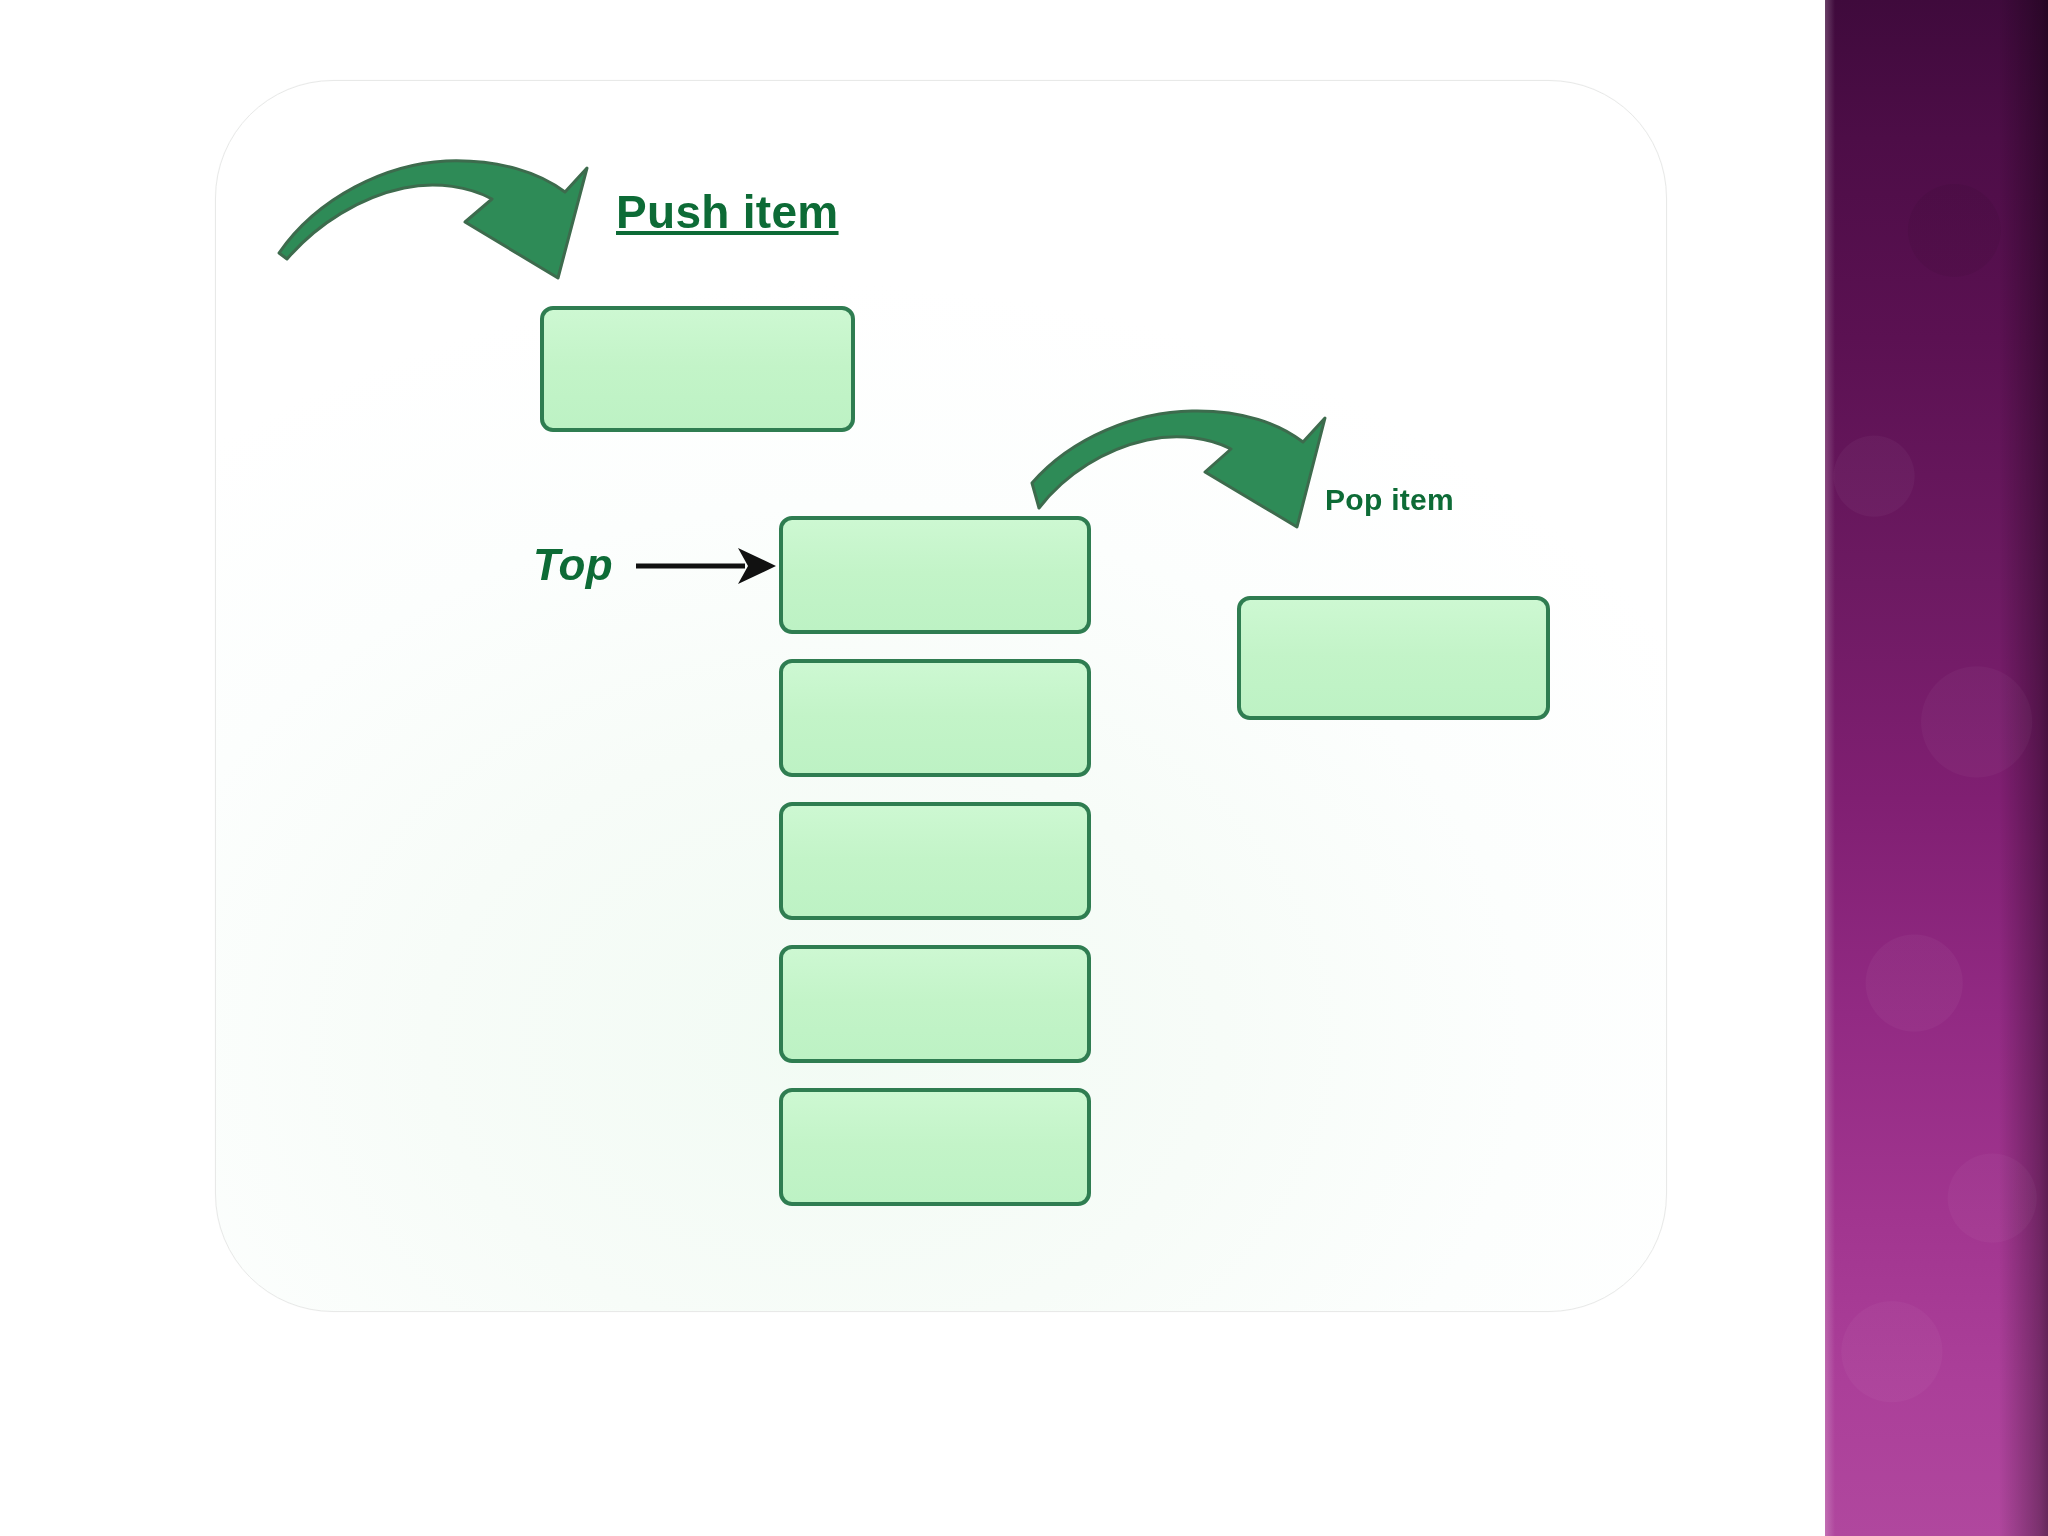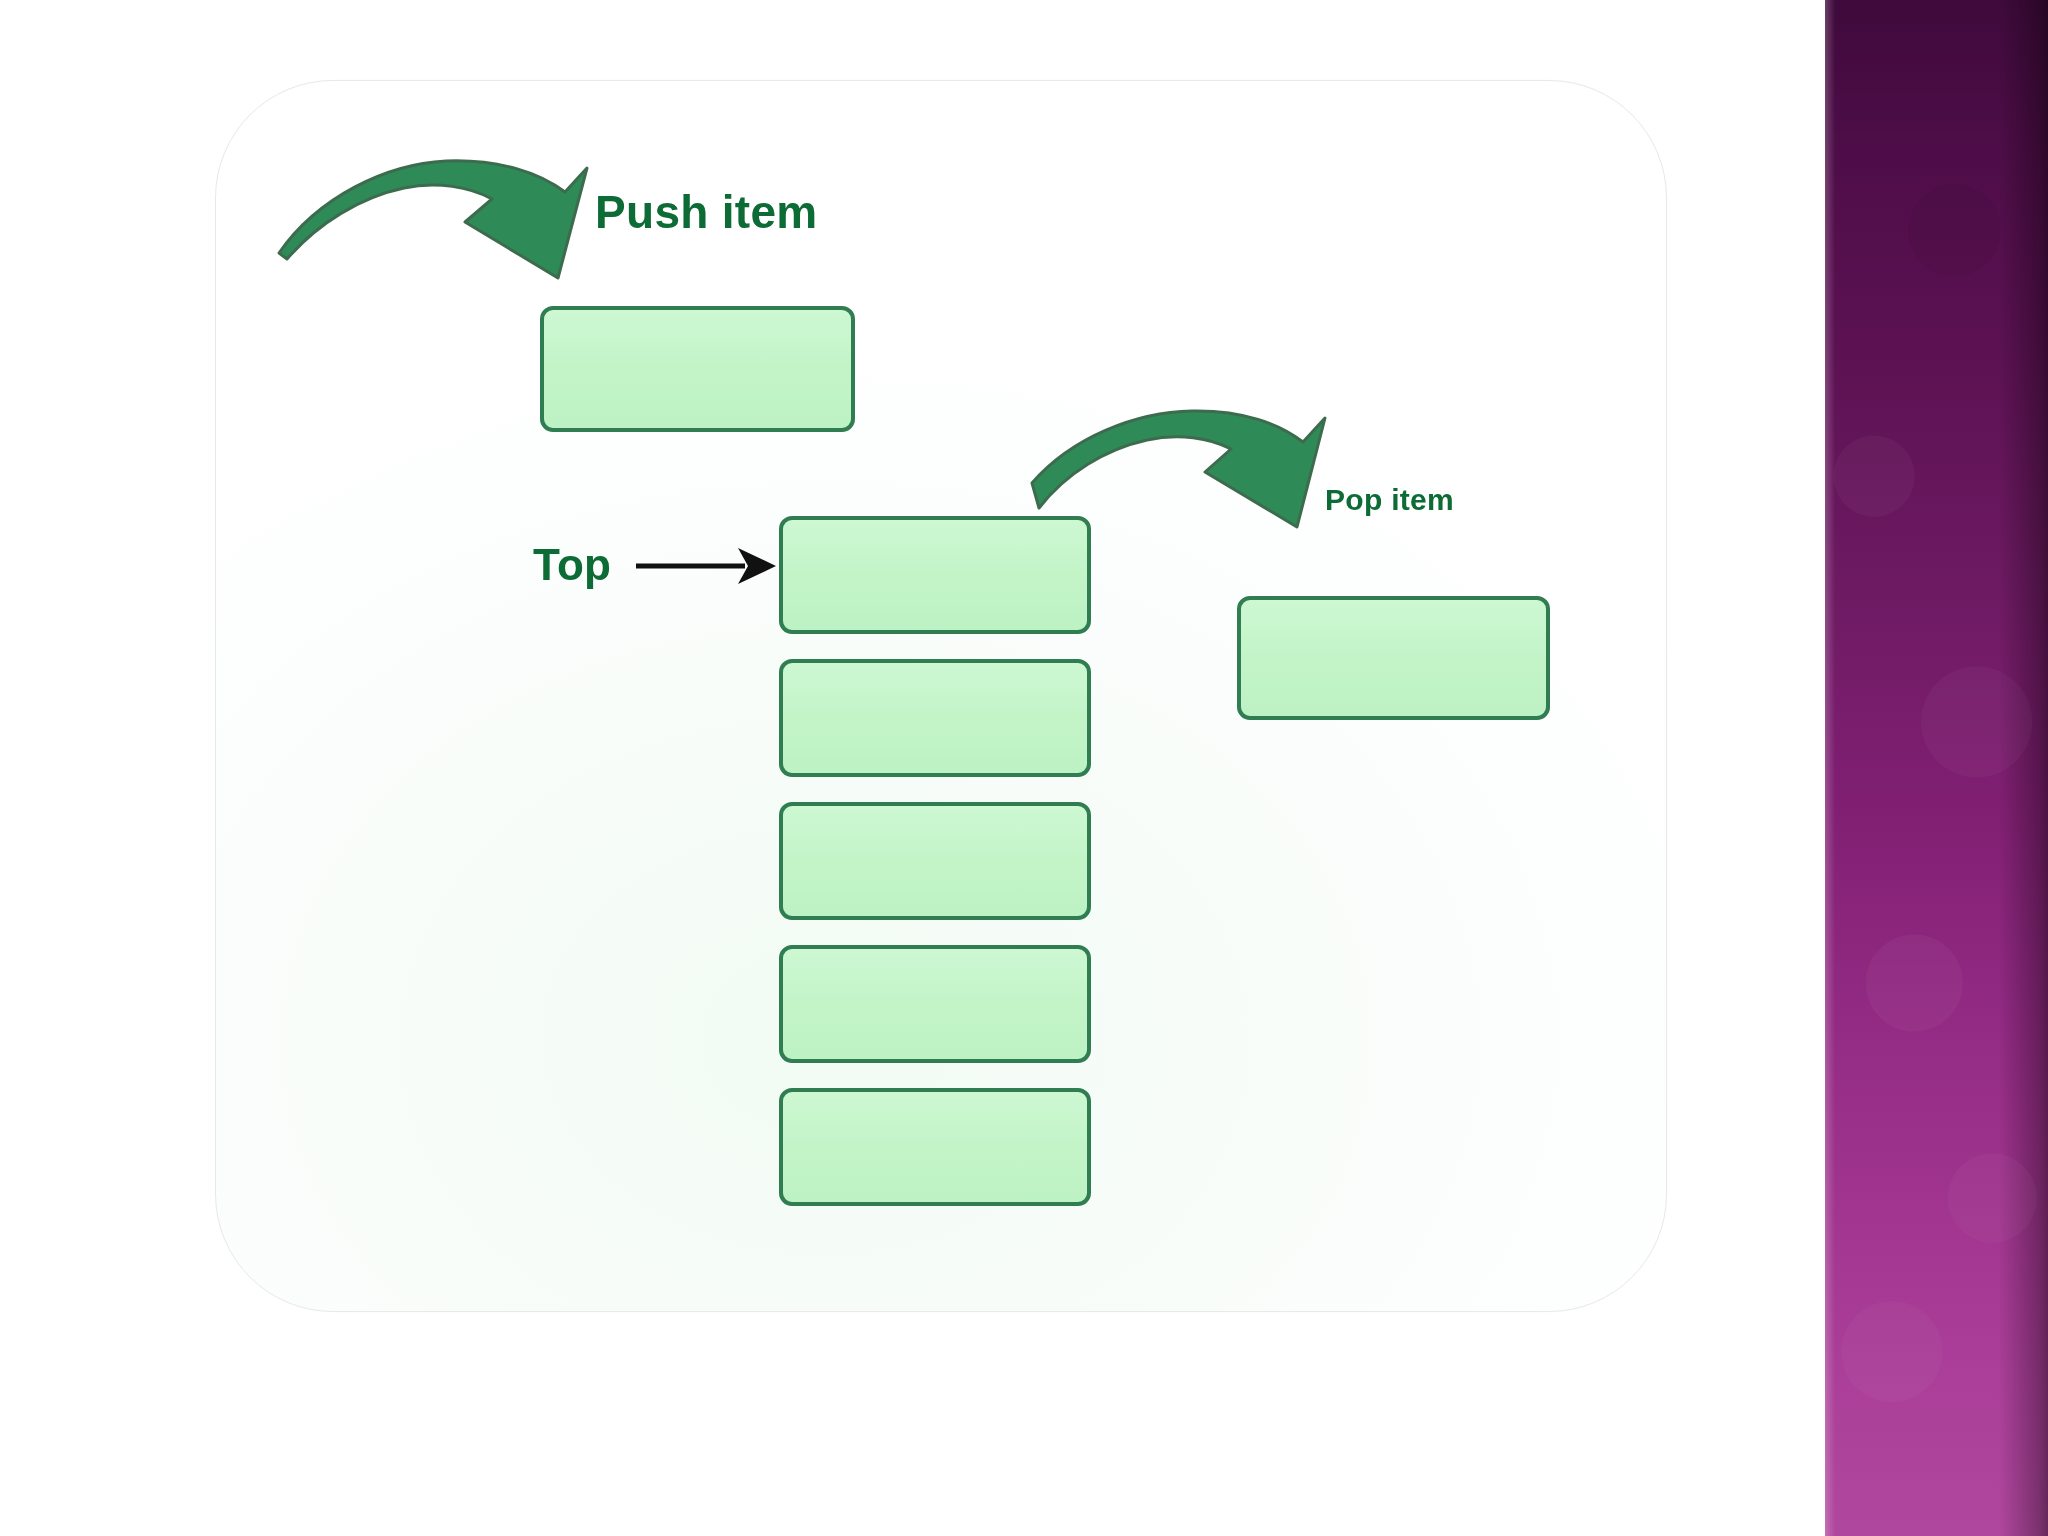--- a/index.html
+++ b/index.html
@@ -73,23 +73,23 @@
 
   
   .lbl {
     position:absolute;
     color:#0d6b36;
     font-weight:bold;
     font-family:"Liberation Sans", sans-serif;
     white-space:nowrap;
     letter-spacing:0.3px;
   }
-  .lbl-push { left:595px; top:185px; font-size:46px; }
+  .lbl-push { left:616px; top:185px; font-size:46px;text-decoration:underline; }
   .lbl-pop  { left:1325px; top:483px; font-size:30px; }
-  .lbl-top  { left:533px; top:540px; font-size:44px; }
+  .lbl-top  { left:533px; top:540px; font-size:44px;font-style:italic; }
 
   
   .overlay {
     position:absolute; left:0; top:0;
     width:2048px; height:1536px;
     pointer-events:none;
   }
 </style>
 </head>
 <body>

